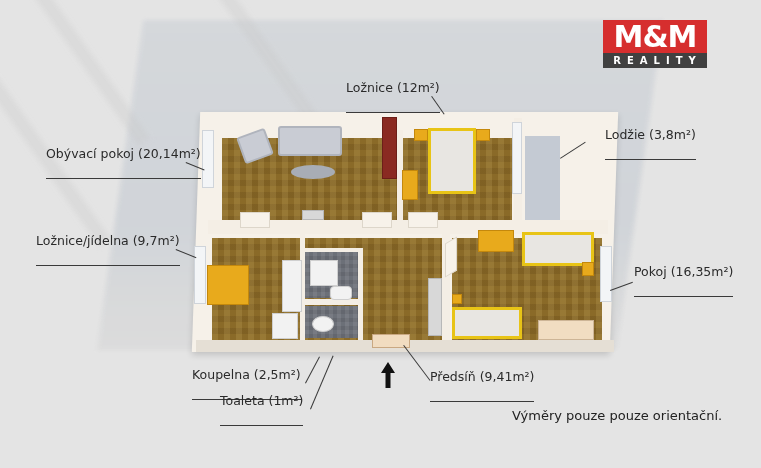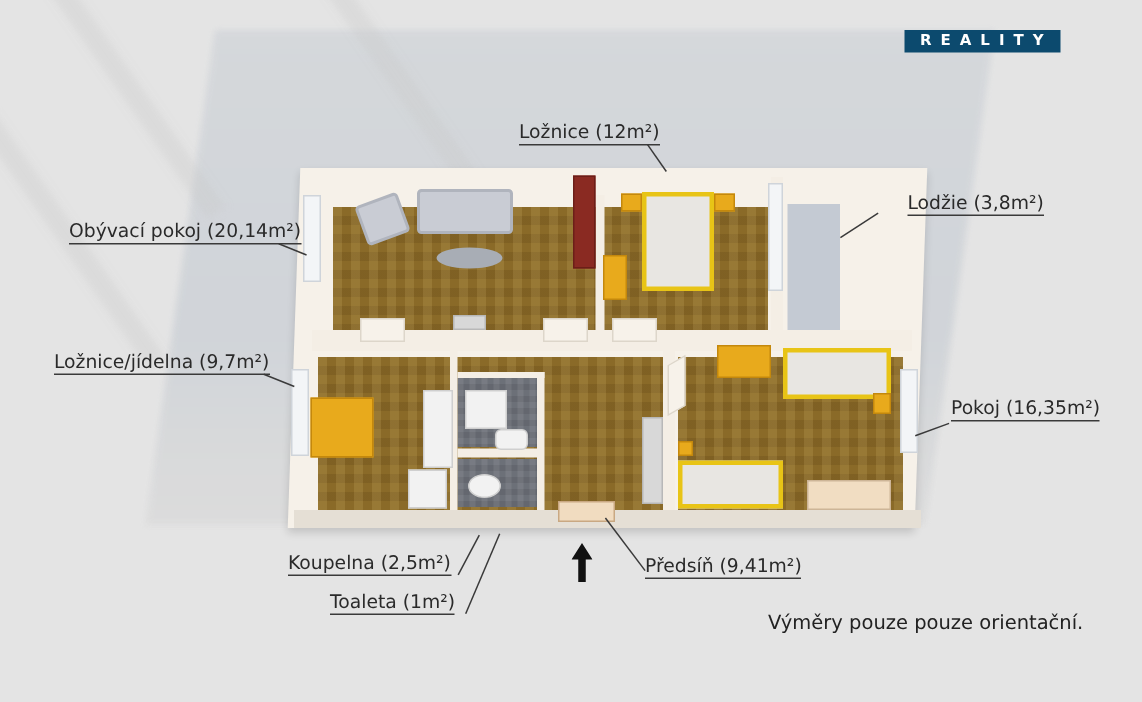--- a/index.html
+++ b/index.html
@@ -24,21 +24,21 @@
   }
 
   
   .logo { position: absolute; left: 603px; top: 20px; width: 104px; height: 49px; }
   .logo-top {
     height: 33px; background: #d62e2e; color: #fff;
     font-family: "DejaVu Sans", sans-serif; font-weight: bold; font-size: 30px;
     line-height: 33px; text-align: center; letter-spacing: -1px;
   }
   .logo-bottom {
-    height: 15px; background: #0c4a6e; color: #fff;
+    height: 15px; background: #404040; color: #fff;
     font-family: "DejaVu Sans", sans-serif; font-weight: bold; font-size: 10px;
     line-height: 15px; text-align: center; letter-spacing: 6px; padding-left: 5px;
   }
 
   
   .plan { position: absolute; left: 0; top: 0; width: 761px; height: 468px; }
   .outer-wall {
     position: absolute; background: #f6f1e9;
     box-shadow: 0 3px 6px rgba(0,0,0,0.15);
   }
@@ -70,38 +70,39 @@
   .gray-item { background: #d8d8d8; border: 1px solid #b8b8b8; }
   .door { position: absolute; background: #f7f2ea; border: 1px solid #ddd6ca; }
   .window { position: absolute; background: #f3f5f7; border: 1px solid #cfd4da; }
   .entrance {
     position: absolute; background: #f1dcc0; border: 1px solid #c9a882;
   }
 
   
   .label {
     position: absolute; font-size: 12.5px; color: #2a2a2a; white-space: nowrap;
-    border-bottom: 1px solid #3a3a3a; padding-bottom: 1px; line-height: 14px;
+    border-bottom: 1px solid #3a3a3a; padding-bottom: 17px; line-height: 14px;
   }
   .label.italic { }
   .leader { position: absolute; height: 1px; background: #3a3a3a; transform-origin: 0 0; }
 
   .note { position: absolute; left: 512px; top: 408px; font-size: 13px; color: #222; }
 
   .arrow { position: absolute; left: 381px; top: 362px; width: 14px; height: 26px; }
 </style>
 </head>
 <body>
 
 <div class="bg-shadow"></div>
 <div class="bg-stripe" style="left:80px;top:-40px;"></div>
 <div class="bg-stripe" style="left:250px;top:-60px;"></div>
 <div class="bg-stripe" style="left:40px;top:60px;"></div>
 
 <div class="logo">
+  <div class="logo-top">M&amp;M</div>
   <div class="logo-bottom">REALITY</div>
 </div>
 
 <div class="plan">
 
   <div class="outer-wall" style="left:196px;top:112px;width:418px;height:240px;transform:skewX(-2deg);"></div>
 
   <div class="floor" style="left:222px;top:138px;width:176px;height:82px;"></div>
   <div class="floor" style="left:402px;top:138px;width:110px;height:82px;"></div>
   <div class="loggia-floor" style="left:525px;top:136px;width:35px;height:84px;"></div>

